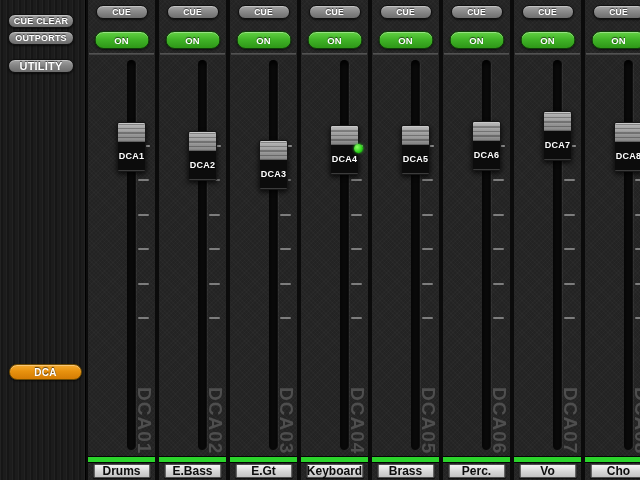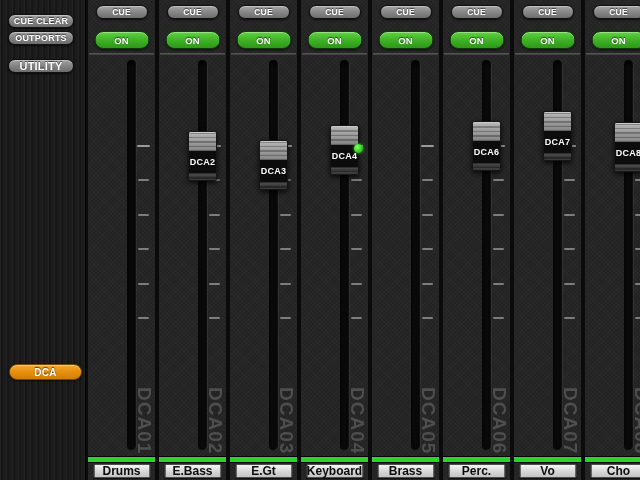--- a/index.html
+++ b/index.html
@@ -81,21 +81,21 @@
   .knob{
     position:absolute;left:29px;width:29px;height:50px;border-radius:2px;
     background-image:
       repeating-linear-gradient(180deg, rgba(0,0,0,.26) 0 1.5px, rgba(255,255,255,.05) 1.5px 3px, transparent 3px 4.5px),
       linear-gradient(180deg,#b6b6b6 0%,#9c9c9c 18%,#828282 40%,#5d5d5d 62%,#484848 80%,#303030 100%);
     border:1px solid #161616;box-sizing:border-box;
     box-shadow:inset 0 1px 0 rgba(255,255,255,.55), 0 2px 5px rgba(0,0,0,.75);
     cursor:grab;z-index:3;
   }
   .knob-label{
-    position:absolute;left:0;right:0;top:50%;margin-top:-5.5px;height:22px;
+    position:absolute;left:0;right:0;top:50%;margin-top:-5.5px;height:28px;
     background:#0c0c0c;color:#fff;font-size:9px;font-weight:bold;
     display:flex;align-items:center;justify-content:center;letter-spacing:.2px;
   }
   .level-dot{
     position:absolute;right:-5px;top:50%;margin-top:-6px;width:9px;height:9px;border-radius:50%;
     background:radial-gradient(circle at 35% 35%, #8cff66, #25cb14 65%, #169708);
     box-shadow:0 0 3px #35e02e;z-index:4;display:none;
   }
   .watermark{
     position:absolute;right:1px;bottom:26px;
@@ -132,20 +132,24 @@
     <div class="pill strip-pill on-btn">ON</div>
     <div class="separator"></div>
     <div class="watermark">DCA01</div>
     <div class="track"></div>
     <div class="tick zero t1"></div>
     <div class="tick t2"></div>
     <div class="tick t3"></div>
     <div class="tick t4"></div>
     <div class="tick t5"></div>
     <div class="tick t6"></div>
+    <div class="knob" style="top: 122px;">
+      <div class="knob-label">DCA1</div>
+
+    </div>
     <div class="color-bar"></div>
     <div class="name-plate">Drums</div>
   </div>
 
   <div class="strip">
     <div class="pill strip-pill cue-btn">CUE</div>
     <div class="pill strip-pill on-btn">ON</div>
     <div class="separator"></div>
     <div class="watermark">DCA02</div>
     <div class="track"></div>
@@ -208,20 +212,24 @@
     <div class="pill strip-pill on-btn">ON</div>
     <div class="separator"></div>
     <div class="watermark">DCA05</div>
     <div class="track"></div>
     <div class="tick zero t1"></div>
     <div class="tick t2"></div>
     <div class="tick t3"></div>
     <div class="tick t4"></div>
     <div class="tick t5"></div>
     <div class="tick t6"></div>
+    <div class="knob" style="top: 125px;">
+      <div class="knob-label">DCA5</div>
+
+    </div>
     <div class="color-bar"></div>
     <div class="name-plate">Brass</div>
   </div>
 
   <div class="strip">
     <div class="pill strip-pill cue-btn">CUE</div>
     <div class="pill strip-pill on-btn">ON</div>
     <div class="separator"></div>
     <div class="watermark">DCA06</div>
     <div class="track"></div>

